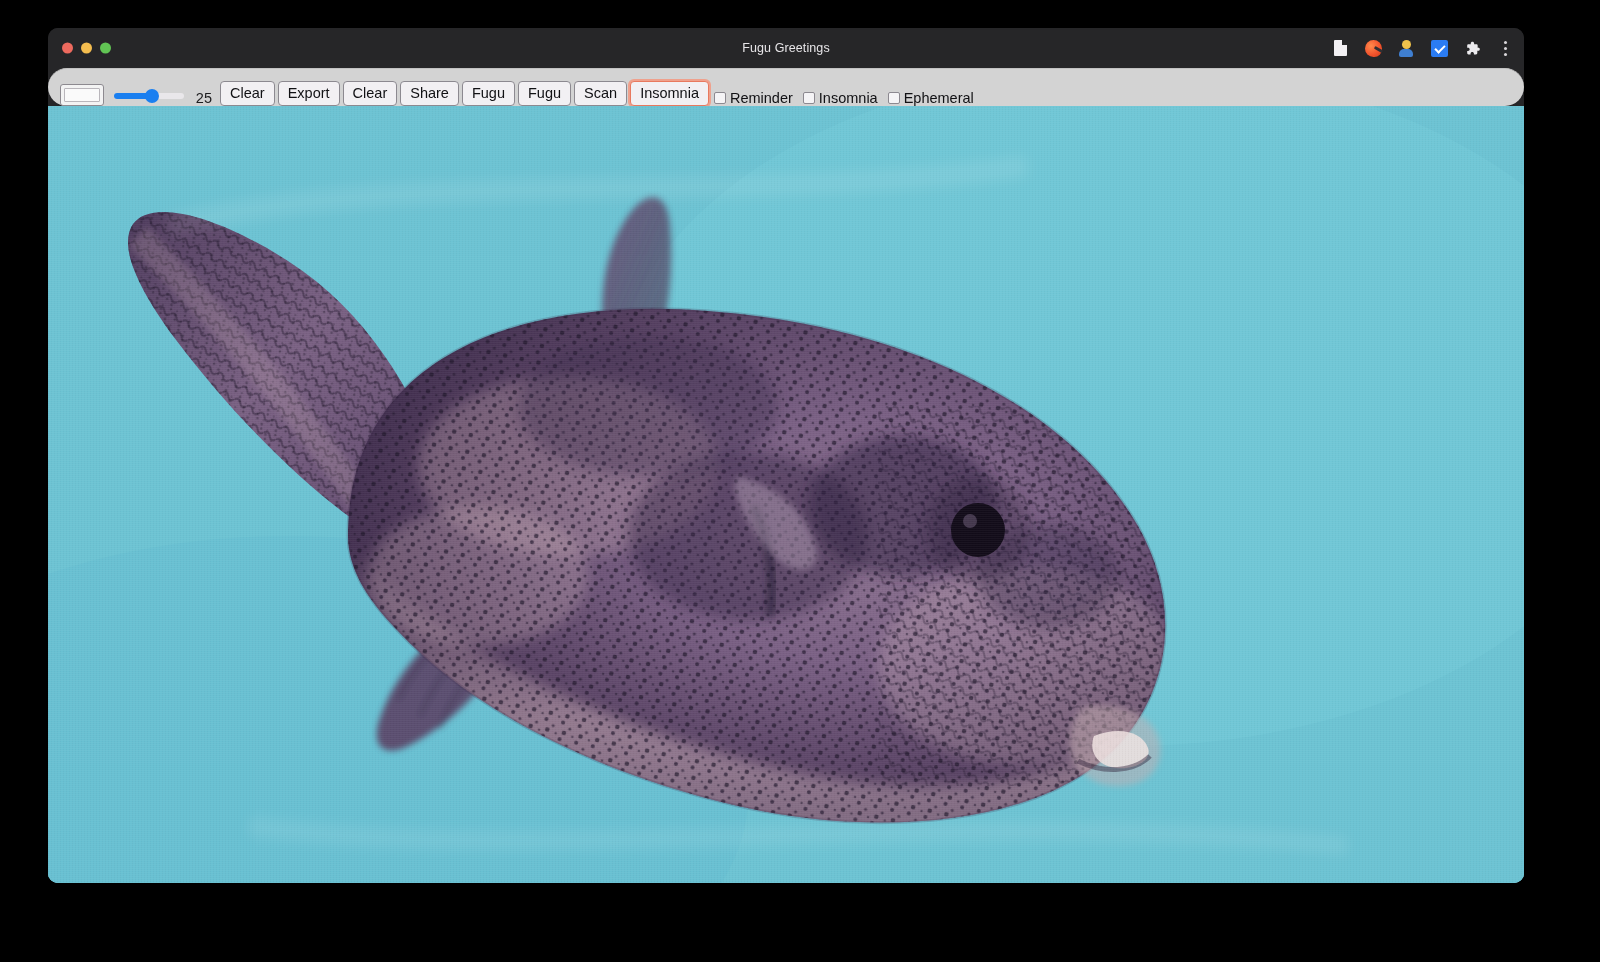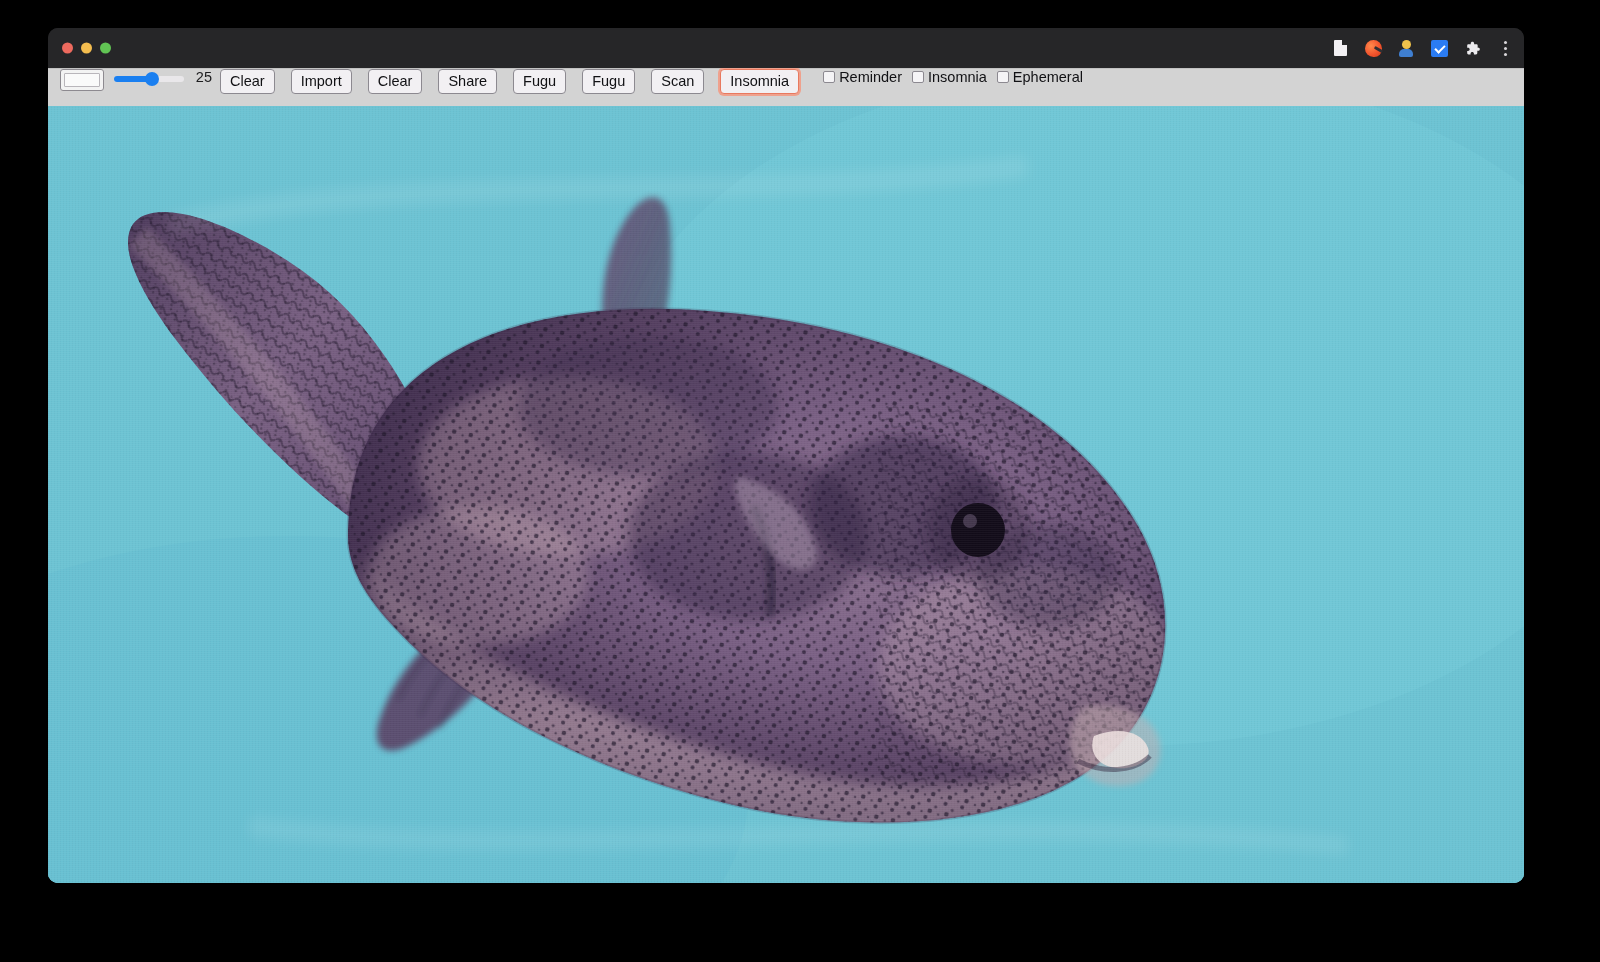--- a/index.html
+++ b/index.html
@@ -157,23 +157,24 @@
     margin-left: 2px;
   }
   #menu-dots i { width: 3px; height: 3px; border-radius: 50%; background: #d9d7da; display: block; }
 
   
   #toolbar {
     height: 38px;
     background: #d3d3d3;
     border-top: 1px solid #c2c2c2;
     display: flex;
-    align-items: flex-start;
+    align-items: flex-end;
     padding: 0 0 0 12px;
     gap: 0;
+    border-radius: 19px;
   }
 
   #color-swatch {
     width: 44px; height: 22px;
     background: #f3f3f3;
     border: 1px solid #8d8a90;
     border-radius: 3px;
     padding: 3px;
     margin-right: 10px;
     flex: none;
@@ -228,21 +229,21 @@
   }
 
   .tbtn {
     font-family: "Liberation Sans", sans-serif;
     font-size: 14.5px;
     color: #111114;
     background: #f2f0f3;
     border: 1px solid #8c8990;
     border-radius: 4px;
     padding: 2px 9px 3px;
-    margin-right: 16px;
+    margin-right: 3px;
     line-height: 1.25;
     cursor: pointer;
     flex: none;
     white-space: nowrap;
   }
   .tbtn.focused {
     border-color: #e8795f;
     box-shadow: 0 0 0 2px #efa18d;
   }
 
@@ -250,21 +251,21 @@
     display: inline-flex;
     align-items: center;
     gap: 4px;
     margin-right: 10px;
     font-size: 14.5px;
     color: #111114;
     cursor: pointer;
     flex: none;
     white-space: nowrap;
   }
-  .chk-wrap:first-of-type { margin-left: 8px; }
+  .chk-wrap:first-of-type { margin-left: 2px; }
   .chk-box {
     width: 12px; height: 12px;
     border: 1px solid #8c8990;
     border-radius: 2px;
     background: #f5f4f6;
     flex: none;
   }
 
   
   #canvas {
@@ -301,20 +302,21 @@
   <div id="window">
 
     <div id="titlebar">
 
       <div id="traffic-lights">
         <span class="light red"></span>
         <span class="light yellow"></span>
         <span class="light green"></span>
       </div>
 
+      <div id="window-title">Fugu Greetings</div>
 
       <div id="titlebar-actions">
         <span class="tb-icon">
             <span class="ic-doc"></span>
           </span>
         <span class="tb-icon">
             <span class="ic-palette"></span>
           </span>
         <span class="tb-icon">
             <span class="ic-person"></span>
@@ -345,21 +347,21 @@
 
       <div id="size-slider">
         <div class="track"></div>
         <div class="fill"></div>
         <div class="thumb"></div>
       </div>
 
       <span id="slider-value">25</span>
 
       <button class="tbtn">Clear</button>
-      <button class="tbtn">Import</button>
+      <button class="tbtn">Export</button>
       <button class="tbtn">Clear</button>
       <button class="tbtn">Share</button>
       <button class="tbtn">Fugu</button>
       <button class="tbtn">Fugu</button>
       <button class="tbtn">Scan</button>
       <button class="tbtn focused">Insomnia</button>
 
       <label class="chk-wrap">
         <span class="chk-box"></span>
         <span>Reminder</span>

